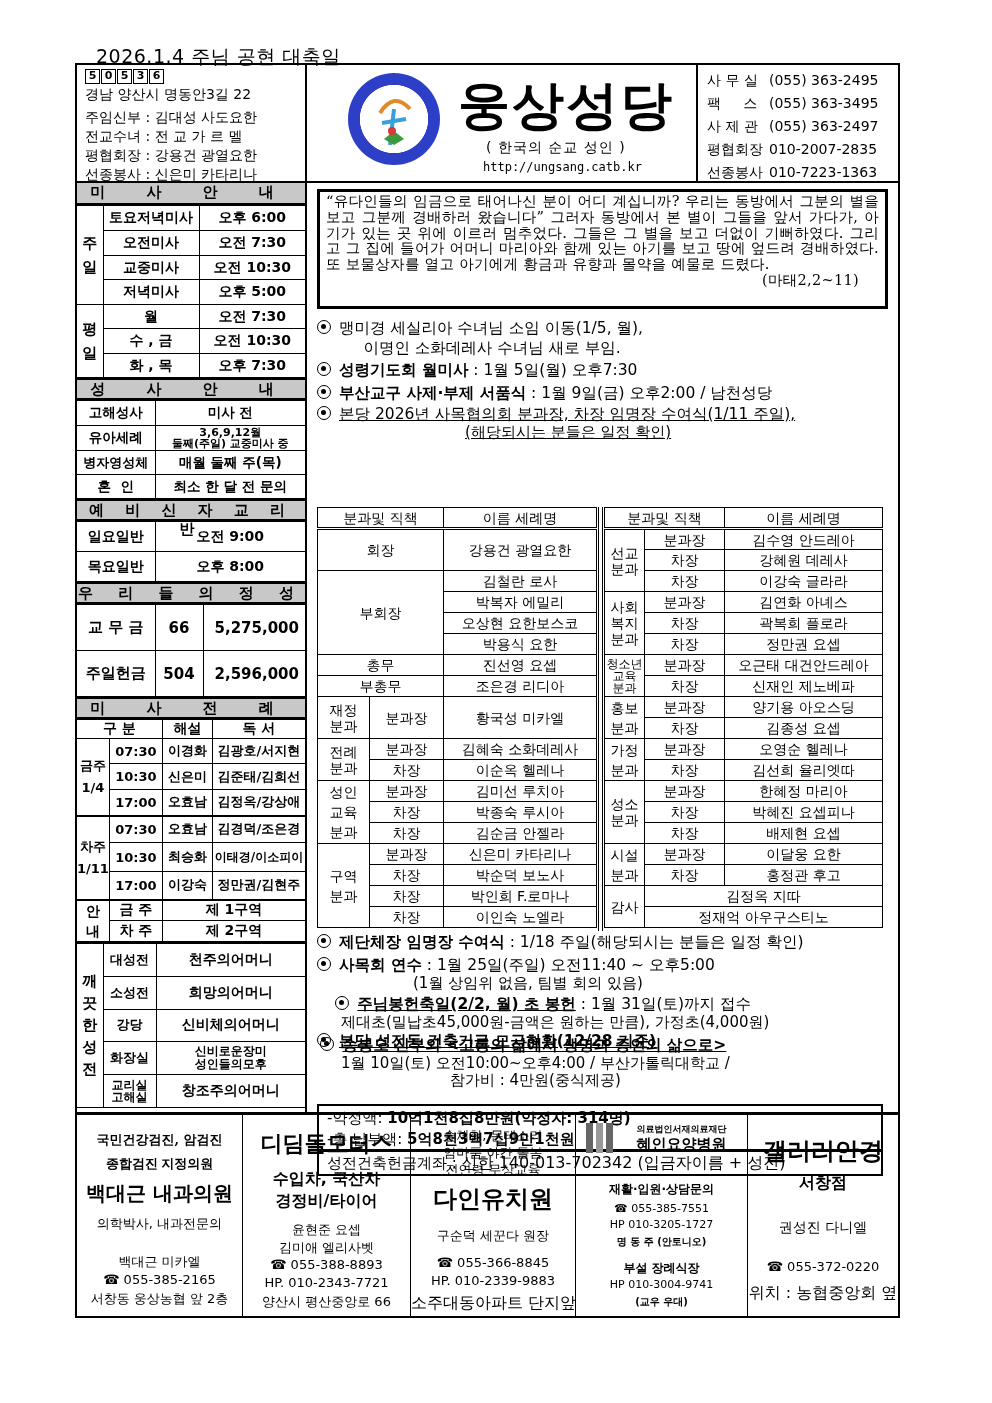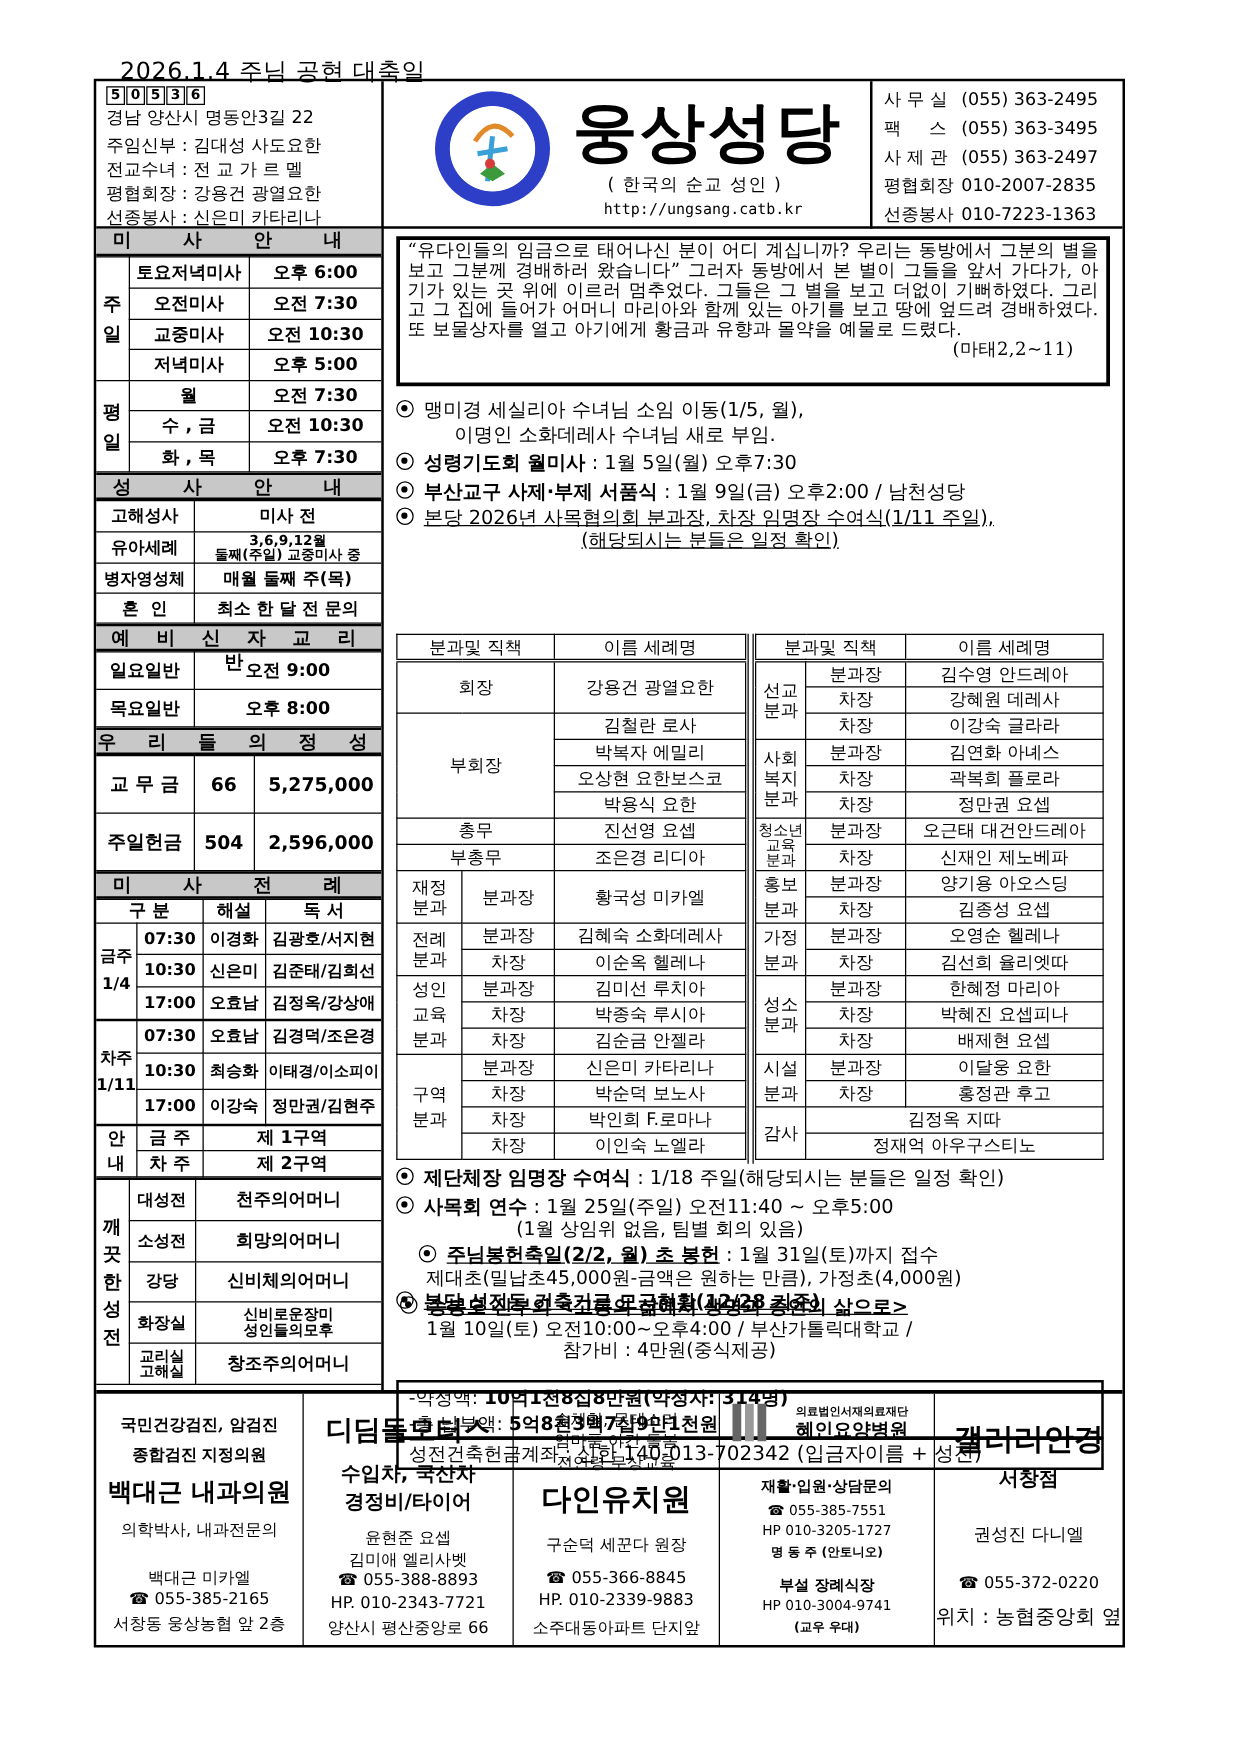--- a/index.html
+++ b/index.html
@@ -617,21 +617,21 @@
       <div class="t" style="top:178px;font-size:13px">양산시 평산중앙로 66</div>
     </div>
     <div class="ad" style="width:165px">
       <div class="t" style="top:12px;font-size:13px">숲체험, 몬테소리</div>
       <div class="t" style="top:29px;font-size:13px">엄마품 야간 돌봄</div>
       <div class="t" style="top:46px;font-size:13px">전연령 무상교육</div>
       <div class="t" style="top:68px;font-size:24px;font-weight:bold;font-family:'DejaVu Serif',serif">다인유치원</div>
       <div class="t" style="top:112px;font-size:13px">구순덕 세꾼다 원장</div>
       <div class="t" style="top:140px;font-size:13px">☎ 055-366-8845</div>
       <div class="t" style="top:158px;font-size:13px">HP. 010-2339-9883</div>
-      <div class="t" style="top:178px;font-size:13px">소주대동아파트 단지앞</div>
+      <div class="t" style="top:178px;font-size:16px">소주대동아파트 단지앞</div>
     </div>
     <div class="ad" style="width:172px">
       <div class="t" style="top:8px;text-align:left;padding-left:10px"><span class="hein-logo">
             <i></i>
             <i style="background:#999"></i>
             <i></i>
           </span></div>
       <div class="t" style="top:8px;font-size:9px;font-weight:bold;padding-left:40px">의료법인서재의료재단</div>
       <div class="t" style="top:20px;font-size:15px;font-weight:bold;padding-left:40px">혜인요양병원</div>
       <div class="t" style="top:66px;font-size:12px;font-weight:bold">재활·입원·상담문의</div>

